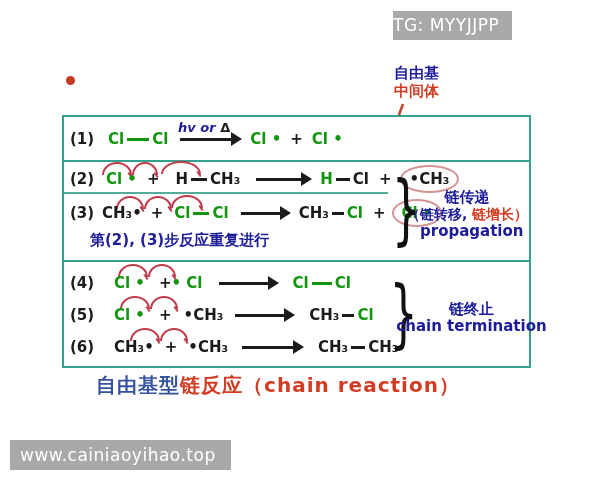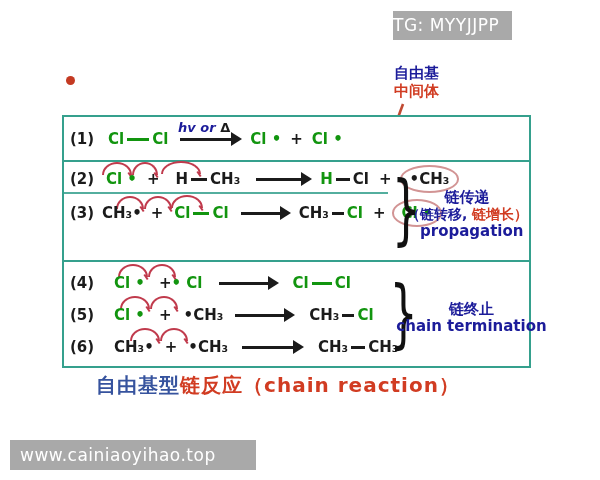--- a/index.html
+++ b/index.html
@@ -5,21 +5,21 @@
   html,body { margin:0; padding:0; background:#ffffff; }
   .slide {
     position:relative; width:600px; height:480px; background:#ffffff; overflow:hidden;
     font-family:"DejaVu Sans","Liberation Sans",sans-serif;
   }
   .badge {
     position:absolute; background:var(--badgeGray); color:#ffffff;
     font-size:17px; font-weight:400; letter-spacing:0.5px;
   }
   .badge-top { left:393px; top:11px; width:119px; height:29px; line-height:29px; text-align:left; }
-  .badge-bottom { left:10px; top:440px; width:246px; height:30px; line-height:30px; padding-left:10px; box-sizing:border-box; }
+  .badge-bottom { left:10px; top:440px; width:221px; height:30px; line-height:30px; padding-left:10px; box-sizing:border-box; }
 
   .title-row { position:absolute; left:66px; top:74px; white-space:nowrap; }
   .bullet { display:inline-block; width:9px; height:9px; border-radius:50%; background:#c43a22; margin-right:9px; vertical-align:4px; }
   .title-text { font-size:21px; font-weight:bold; color:#2b2b2b; letter-spacing:1px; }
   .title-text .hl { color:var(--titleGreen); }
 
   .annotation { position:absolute; left:394px; top:64px; width:58px; font-size:15px; font-weight:bold; line-height:18px; }
   .annot-arrow { position:absolute; left:374px; top:101px; }
 
   .rbox { position:absolute; left:62px; top:115px; width:465px; height:249px; border:2px solid var(--teal); background:#ffffff; }
@@ -139,20 +139,21 @@
       <span class="rarrow" style="width:40px;margin-left:12px;margin-right:6px"></span>
       <span style="margin-left:12px">CH₃</span>
       <span class="bond" style="width:12px"></span>
       <span class="g">Cl</span>
       <span style="margin-left:10px">+</span>
       <span class="oval" style="margin-left:6px">
           <span class="g">Cl •</span>
         </span>
     </div>
 
+    <div class="note">第(2), (3)步反应重复进行</div>
 
     <div class="arc" style="left:54px;top:147px;width:26px"></div>
     <div class="arc" style="left:84px;top:147px;width:24px"></div>
     <div class="eq" style="top:151px;height:30px">
       <span class="num">(4)</span>
       <span class="g" style="margin-left:14px">Cl •</span>
       <span style="margin-left:14px">+</span>
       <span class="g" style="">• Cl</span>
       <span class="rarrow" style="width:50px;margin-left:16px;margin-right:6px"></span>
       <span class="g" style="margin-left:18px">Cl</span>

